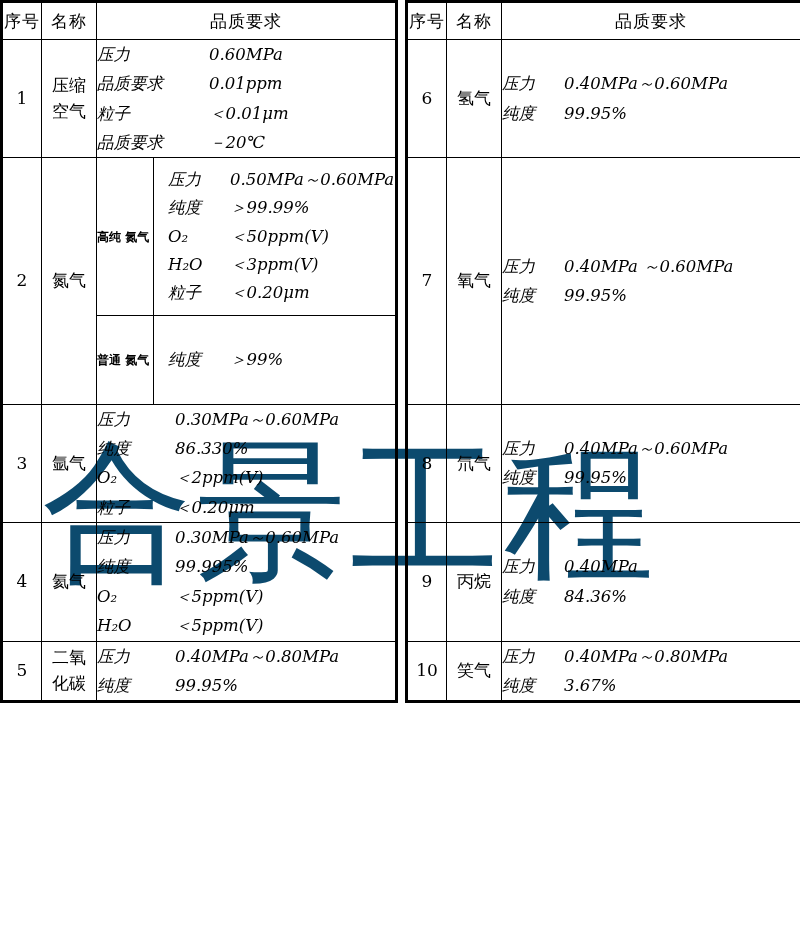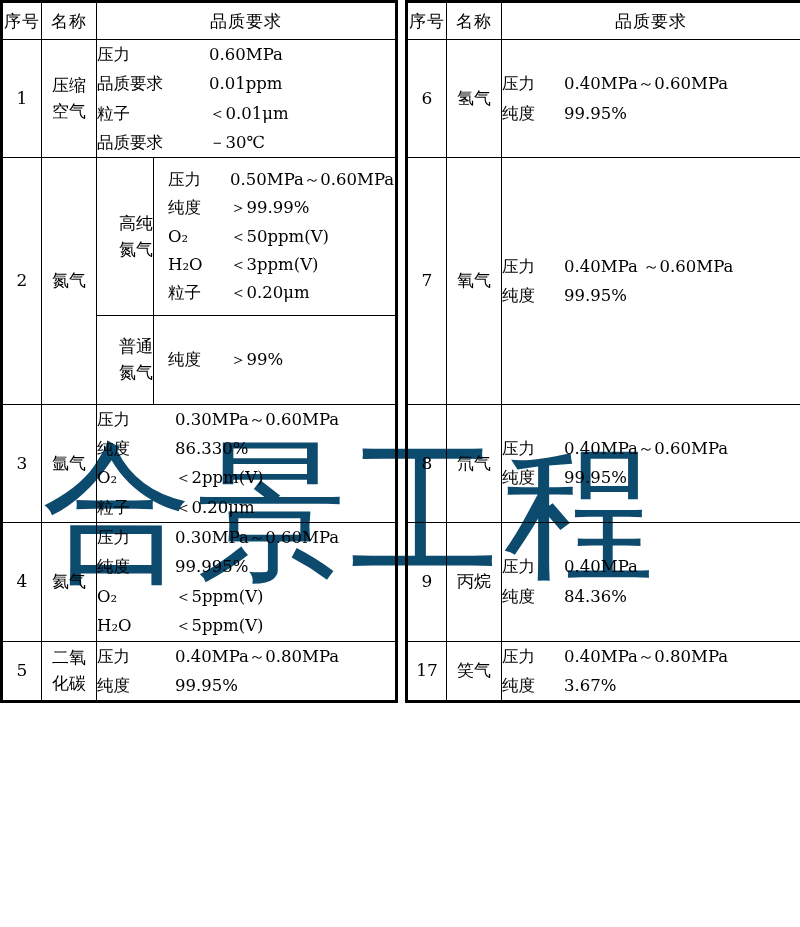--- a/index.html
+++ b/index.html
@@ -81,20 +81,21 @@
 
   .reqbox {
     padding: 8px 4px 8px 18px;
     font-size: 16.5px;
     line-height: 1.78;
   }
   .reqbox.tight { line-height: 1.7; }
   .kv {
     display: flex;
     align-items: flex-start;
+    font-style: italic;
   }
   .kv .k { min-width: 112px; display: inline-block; }
   .kv .k.w70 { min-width: 62px; }
   .kv .k.w86 { min-width: 78px; }
   .kv .v { white-space: nowrap; }
 
   
   table.nested {
     border-collapse: collapse;
     width: 100%;
@@ -102,23 +103,24 @@
   }
   table.nested td {
     border: none;
     padding: 0;
     vertical-align: middle;
   }
   table.nested tr.toprow td { border-bottom: 1px solid #000; }
   td.sublabel {
     width: 56px;
     border-right: 1px solid #000 !important;
-    text-align: right;
-    font-size: 17px;
+    text-align: left;
+    font-size: 12px;
     line-height: 1.5;
+    font-weight: bold;
   }
   .gapcol { border: none !important; background: #fff; }
 </style>
 </head>
 <body>
 
 <div id="watermark">合景工程</div>
 
 <div id="table-wrap">
 <table class="doc">
@@ -157,21 +159,21 @@
       <div class="kv">
         <span class="k">品质要求</span>
         <span class="v">0.01ppm</span>
       </div>
       <div class="kv">
         <span class="k">粒子</span>
         <span class="v">＜0.01μm</span>
       </div>
       <div class="kv">
         <span class="k">品质要求</span>
-        <span class="v">－30℃</span>
+        <span class="v">－20℃</span>
       </div>
     </td>
     <td class="gapcol"></td>
     <td class="cell-center thickleft">6</td>
     <td class="cell-center">
       <span class="stack">氢气</span>
     </td>
     <td class="reqbox thickright">
       <div class="kv">
         <span class="k w70">压力</span>
@@ -346,21 +348,21 @@
       <div class="kv">
         <span class="k w86">压力</span>
         <span class="v">0.40MPa～0.80MPa</span>
       </div>
       <div class="kv">
         <span class="k w86">纯度</span>
         <span class="v">99.95%</span>
       </div>
     </td>
     <td class="gapcol"></td>
-    <td class="cell-center thickleft thickbottom">17</td>
+    <td class="cell-center thickleft thickbottom">10</td>
     <td class="cell-center thickbottom">
       <span class="stack">笑气</span>
     </td>
     <td class="reqbox thickright thickbottom">
       <div class="kv">
         <span class="k w70">压力</span>
         <span class="v">0.40MPa～0.80MPa</span>
       </div>
       <div class="kv">
         <span class="k w70">纯度</span>

